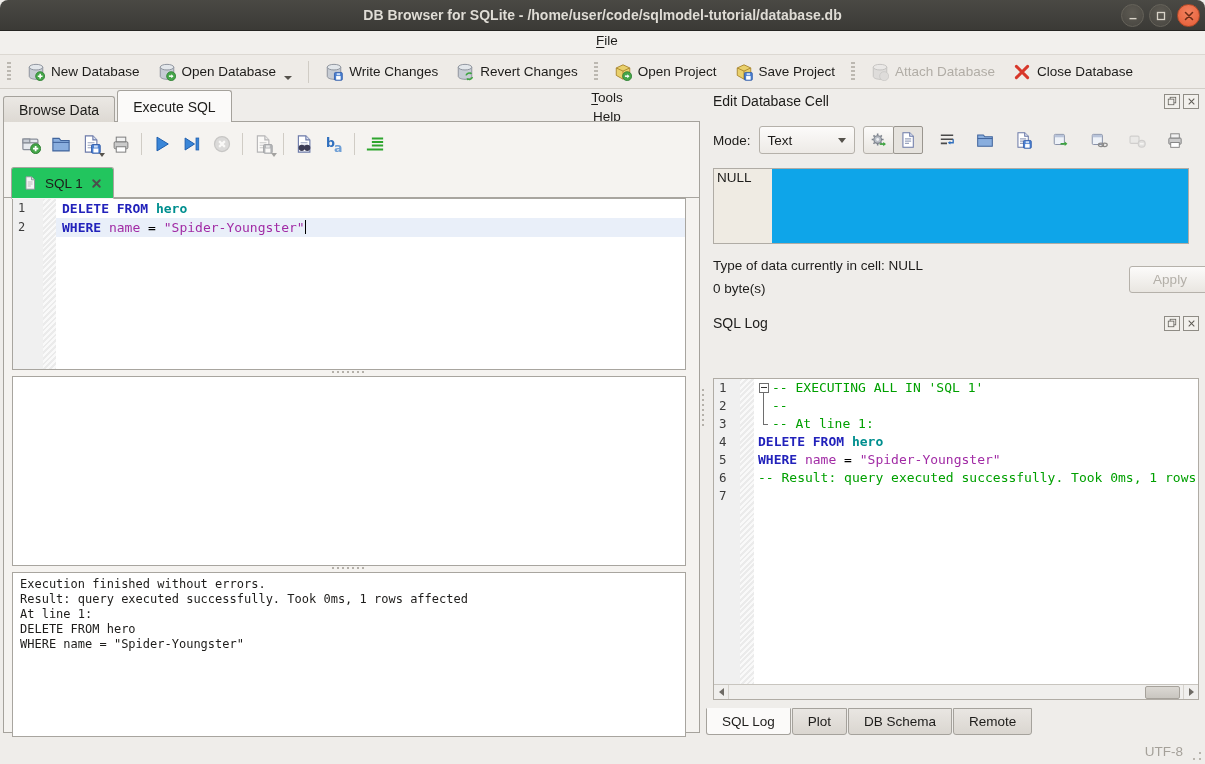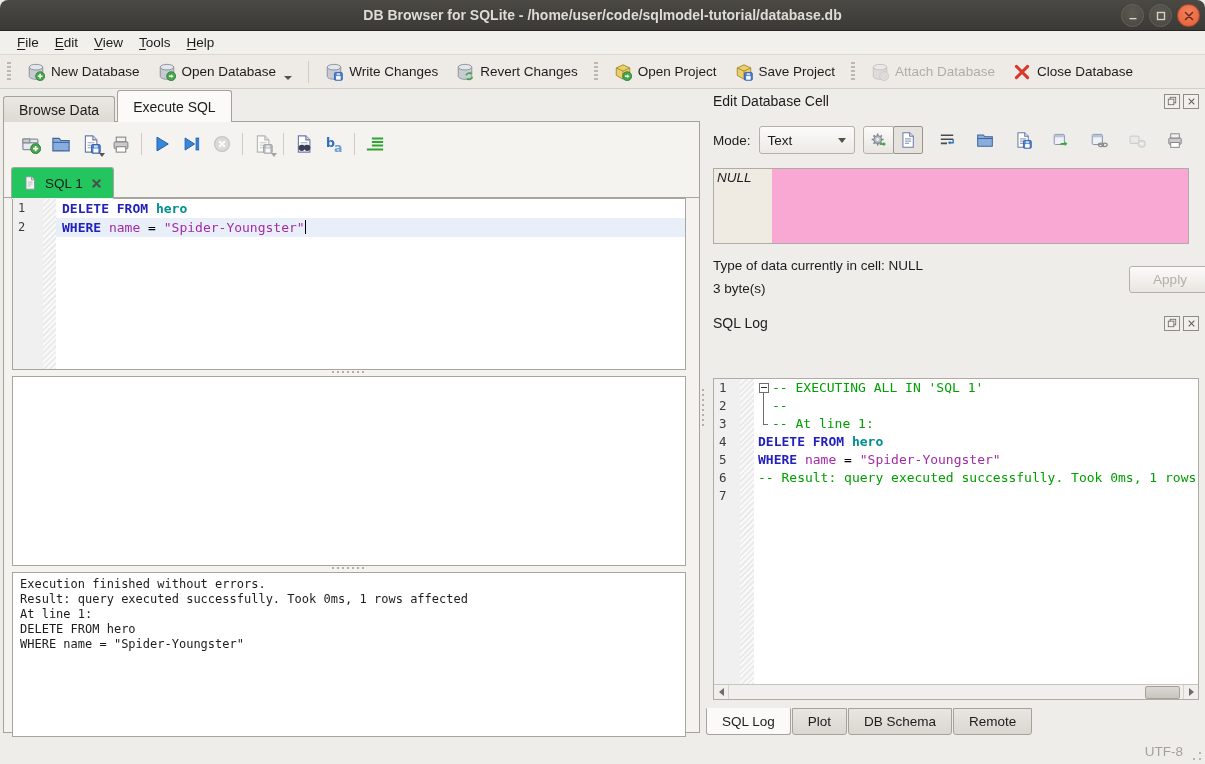--- a/index.html
+++ b/index.html
@@ -16,21 +16,21 @@
     background:linear-gradient(#4a4944,#3b3a36); border-radius:8px 8px 0 0;
     border-bottom:1px solid #262522; }
   .titlebar .title { text-align:center; line-height:30px; font-size:14px; font-weight:bold; color:#dfdcd5; }
   .win-controls { position:absolute; right:5px; top:4px; display:flex; gap:5px; }
   .win-btn { width:21px; height:21px; border-radius:50%; background:radial-gradient(circle at 50% 35%, #5d5a52, #474540);
     border:1px solid #66635a; display:flex; align-items:center; justify-content:center; }
   .win-btn.close { background:radial-gradient(circle at 50% 35%, #f3825f, #e45c36); border-color:#b34a28; }
 
   
   .menubar { position:absolute; top:31px; left:0; right:0; height:23px; background:#f2f0ed;
-    border-bottom:1px solid #dcd8d2; display:flex; align-items:center; padding-left:9px; font-size:13.5px; }
+    border-bottom:1px solid #dcd8d2; display:flex; align-items:center; padding-left:9px; font-size:13.5px;flex-direction:column; }
   .menu-item { padding:2px 8px; }
 
   
   .toolbar { position:absolute; top:55px; left:0; right:0; height:33px; background:#eeebe7;
     border-bottom:1px solid #d2cec8; display:flex; align-items:center; font-size:13.5px; }
   .tb-grip { width:4px; height:20px; margin:0 7px;
     background:repeating-linear-gradient(to bottom,#bcb8b1 0 2px, rgba(0,0,0,0) 2px 4px); }
   .tb-sep { width:1px; height:22px; background:#d0ccc5; margin:0 7px; }
   .tb-btn { display:flex; align-items:center; gap:6px; padding:4px 9px; white-space:nowrap; }
   .tb-btn.disabled { color:#b1ada6; }
@@ -100,21 +100,21 @@
     border-top:5px solid #55524c; margin-left:auto; }
   .combo.mode { width:78px; margin-left:8px; }
   .combo.user { width:110px; margin-left:10px; }
   .sq-btn { width:30px; height:26px; margin-left:8px; background:linear-gradient(#fcfbfa,#e9e6e1);
     border:1px solid #b5b1aa; border-radius:3px; display:flex; align-items:center; justify-content:center; }
   .cell-icons { position:absolute; right:10px; top:0; height:28px; display:flex; align-items:center; gap:10px; }
   .cell-btn { width:28px; height:26px; display:flex; align-items:center; justify-content:center; position:relative; }
   .cell-btn.pressed { border:1px solid #9a968f; background:#e6e3de; border-radius:2px; }
   .cell-btn.disabled { opacity:.5; filter:grayscale(.9); }
 
-  .cell-box { position:absolute; left:8px; width:474px; top:79px; height:74px; border:1px solid #b0aca5; background:#f9a8d4;font-style:italic; }
+  .cell-box { position:absolute; left:8px; width:474px; top:79px; height:74px; border:1px solid #b0aca5; background:#0ea5e9; }
   .cell-null { position:absolute; left:0; top:0; bottom:0; width:55px; background:#efebe3; font-size:13.5px; padding:1px 0 0 3px; }
 
   .type-info { position:absolute; left:8px; top:169px; font-size:13.5px; }
   .size-info { position:absolute; left:8px; top:192px; font-size:13.5px; }
   .push-btn { background:linear-gradient(#fcfbfa,#e9e6e1); border:1px solid #b5b1aa; border-radius:3px;
     font-size:13.5px; display:flex; align-items:center; justify-content:center; }
   .apply-btn { position:absolute; left:424px; top:177px; width:80px; height:25px; color:#b3afa8; }
   .clear-btn { position:absolute; right:8px; top:0; width:80px; height:28px; color:#1d1c1a; }
 
   .log-row-controls { position:absolute; left:8px; right:6px; top:252px; height:28px; display:flex; align-items:center; font-size:13.5px; }
@@ -571,21 +571,21 @@
           </span>
         </div>
       </div>
   </div>
 
   <div class="cell-box">
     <div class="cell-null">NULL</div>
   </div>
 
   <div class="type-info">Type of data currently in cell: NULL</div>
-  <div class="size-info">3 byte(s)</div>
+  <div class="size-info">0 byte(s)</div>
   <div class="push-btn apply-btn">Apply</div>
 
   <div class="dock-header" style="top:226px">
     <span>SQL Log</span>
     <span class="dock-btns">
       <span class="dock-btn" id="dock2-float">
           <svg width="10" height="10" viewBox="0 0 16 16">
             <rect x="5" y="2" width="9" height="9" fill="none" stroke="#5d5a54" stroke-width="1.2"></rect>
             <rect x="2" y="5" width="9" height="9" fill="#f2f0ec" stroke="#5d5a54" stroke-width="1.2"></rect>
           </svg>

